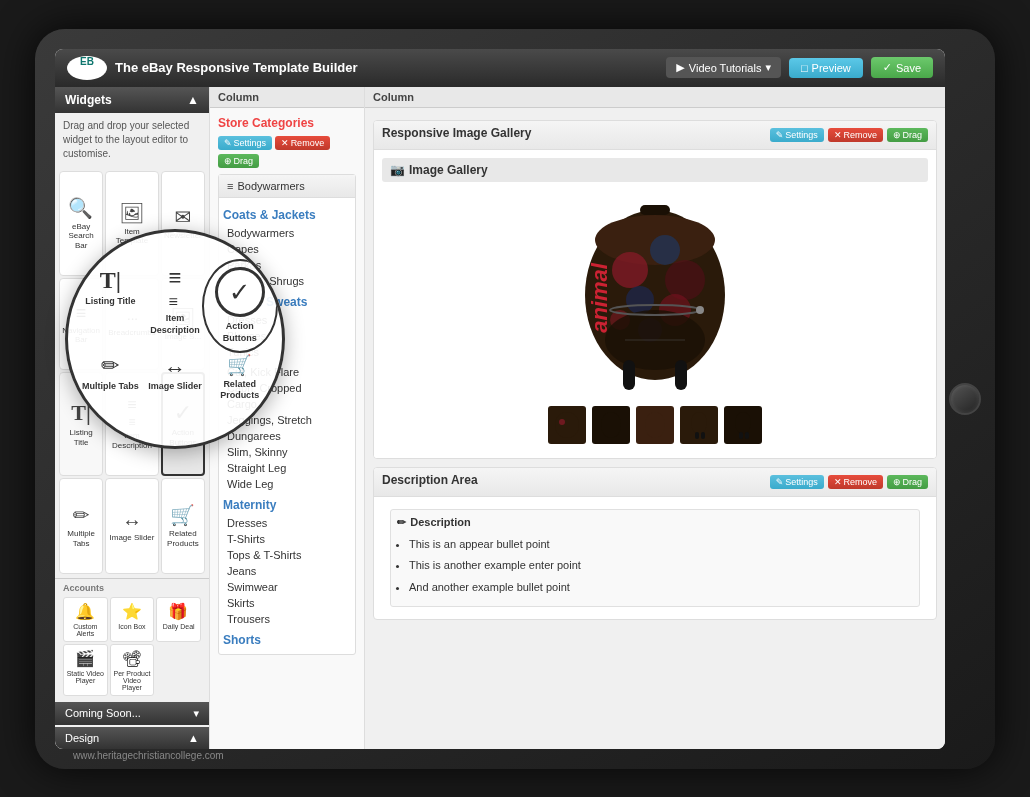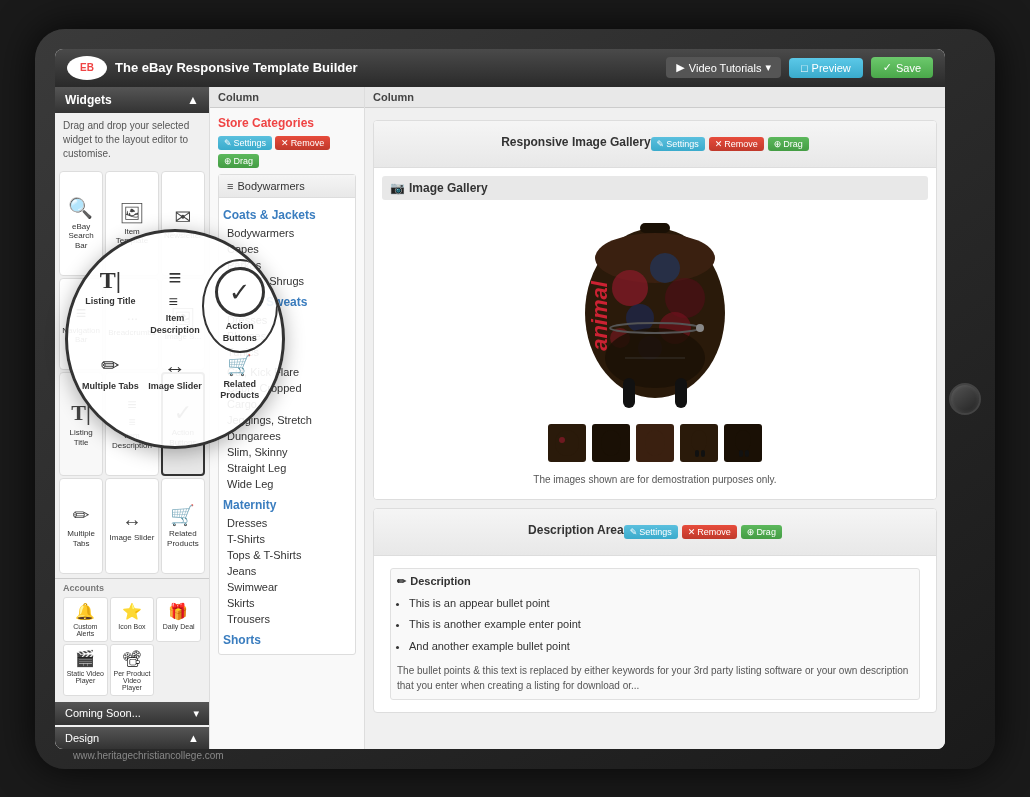--- a/index.html
+++ b/index.html
@@ -52,25 +52,24 @@
       align-items: center;
       gap: 8px;
     }
 
     .app-logo {
       width: 40px;
       height: 24px;
       background: #fff;
       border-radius: 50%;
       display: flex;
-      align-items: center;
       justify-content: center;
       font-size: 12px;
       font-weight: bold;
-      color: #ef4444;
+      color: #0f766e;
     }
 
     .app-title {
       color: #fff;
       font-size: 13px;
       font-weight: bold;
     }
 
     .top-bar-right {
       display: flex;
@@ -338,24 +337,24 @@
 
     .widget-panel {
       background: #fff;
       border: 1px solid #ddd;
       border-radius: 4px;
       overflow: hidden;
     }
 
     .widget-panel-header {
       background: linear-gradient(to bottom, #f5f5f5, #e8e8e8);
-      padding: 14px 8px;
-      display: flex;
-      align-items: center;
-      justify-content: center;
+      padding: 5px 8px;
+      display: flex;
+      align-items: center;
+      justify-content: space-between;
       border-bottom: 1px solid #ddd;
     }
 
     .widget-panel-actions {
       display: flex;
       gap: 4px;
     }
 
     .panel-section-title {
       font-size: 12px;
@@ -810,21 +809,20 @@
                   </svg>
               </div>
               <div class="thumbnail" style="background:#1a1005;display:flex;align-items:center;justify-content:center;">
                 <svg width="30" height="30" viewBox="0 0 30 30">
                     <ellipse cx="15" cy="13" rx="8" ry="11" fill="#1a1005"></ellipse>
                     <rect x="11" y="22" width="4" height="7" rx="2" fill="#111"></rect>
                     <rect x="17" y="22" width="4" height="7" rx="2" fill="#111"></rect>
                   </svg>
               </div>
             </div>
-            <div class="image-notice">The images shown are for demostration purposes only.</div>
           </div>
         </div>
 
         <div class="widget-panel">
           <div class="widget-panel-header">
             <span class="panel-section-title">Description Area</span>
             <div class="widget-panel-actions">
               <button class="btn-settings">
                 <span>✎</span>
                 <span>Settings</span>
@@ -843,21 +841,20 @@
             <div class="description-area">
               <div class="desc-header">
                 <span>✏</span>
                 <span>Description</span>
               </div>
               <ul class="desc-bullet">
                 <li>This is an appear bullet point</li>
                 <li>This is another example enter point</li>
                 <li>And another example bullet point</li>
               </ul>
-              <p class="desc-text">The bullet points &amp; this text is replaced by either keywords for your 3rd party listing software or your own description that you enter when creating a listing for download or...</p>
             </div>
           </div>
         </div>
       </div>
     </div>
   </div>
 
   <div class="circle-overlay">
     <div class="circle-inner">
       <div class="circle-row">

